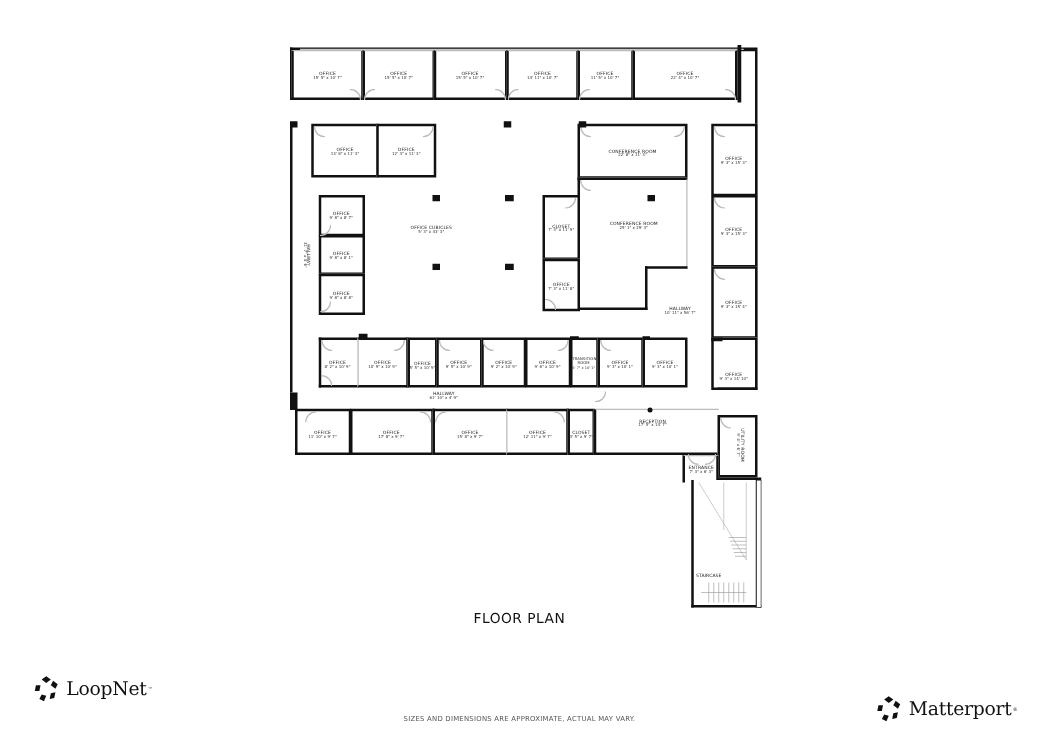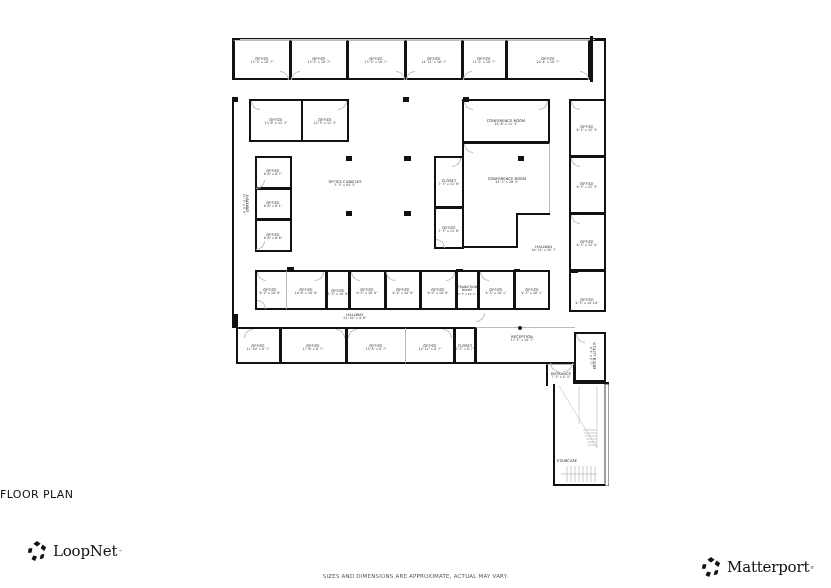--- a/index.html
+++ b/index.html
@@ -14,21 +14,21 @@
   .lbl .d { display:block; font-size:3.2px; color:#333; }
   .lbl.vert { transform:translate(-50%,-50%) rotate(90deg); }
   .wall { position:absolute; background:#111; }
   .gwall { position:absolute; background:#c8c8c8; }
   .col { position:absolute; width:6px; height:5px; background:#111; }
   .door { position:absolute; width:9px; height:9px; border:0.6px solid #bbb; box-sizing:border-box; }
   .door.tl { border-radius:0 0 9px 0; border-top:none; border-left:none; }
   .door.tr { border-radius:0 0 0 9px; border-top:none; border-right:none; }
   .door.bl { border-radius:0 9px 0 0; border-bottom:none; border-left:none; }
   .door.br { border-radius:9px 0 0 0; border-bottom:none; border-right:none; }
-  .title { position:absolute; left:0; width:831px; top:488px; font-family:"DejaVu Sans", sans-serif; font-size:11px; letter-spacing:0.4px; color:#111; }
+  .title { position:absolute; left:0; width:831px; top:488px; text-align:center; font-family:"DejaVu Sans", sans-serif; font-size:11px; letter-spacing:0.4px; color:#111; }
   .disclaimer { position:absolute; left:0; width:831px; top:573px; text-align:center; font-size:5.5px; color:#555; letter-spacing:0.2px; }
   .brand { position:absolute; display:flex; align-items:center; }
   .brand .mark { width:22px; height:22px; margin-right:5px; }
   .brand .word { font-family:"DejaVu Serif", serif; font-size:15px; color:#111; letter-spacing:-0.2px; }
   .brand .tm { font-size:4px; vertical-align:top; margin-left:1px; color:#333; }
   .stairs { position:absolute; }
 </style>
 </head>
 <body>
 

